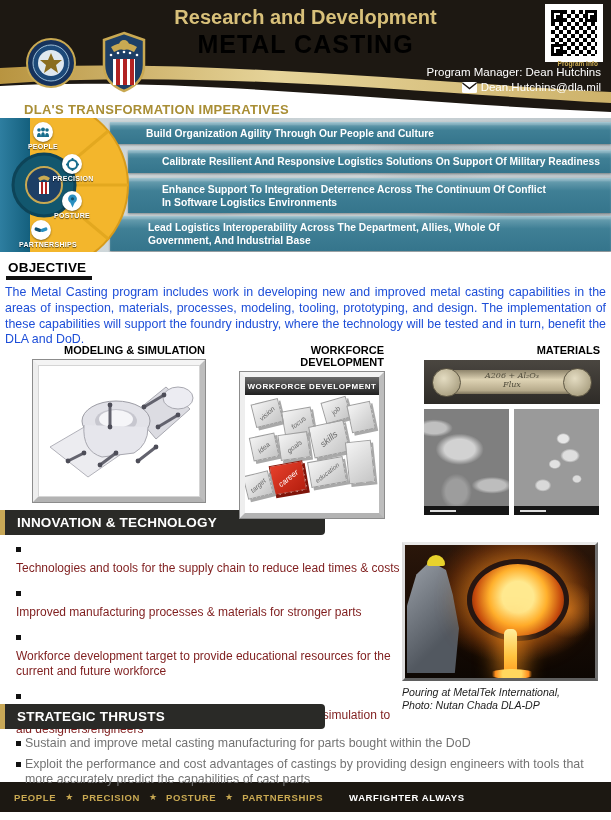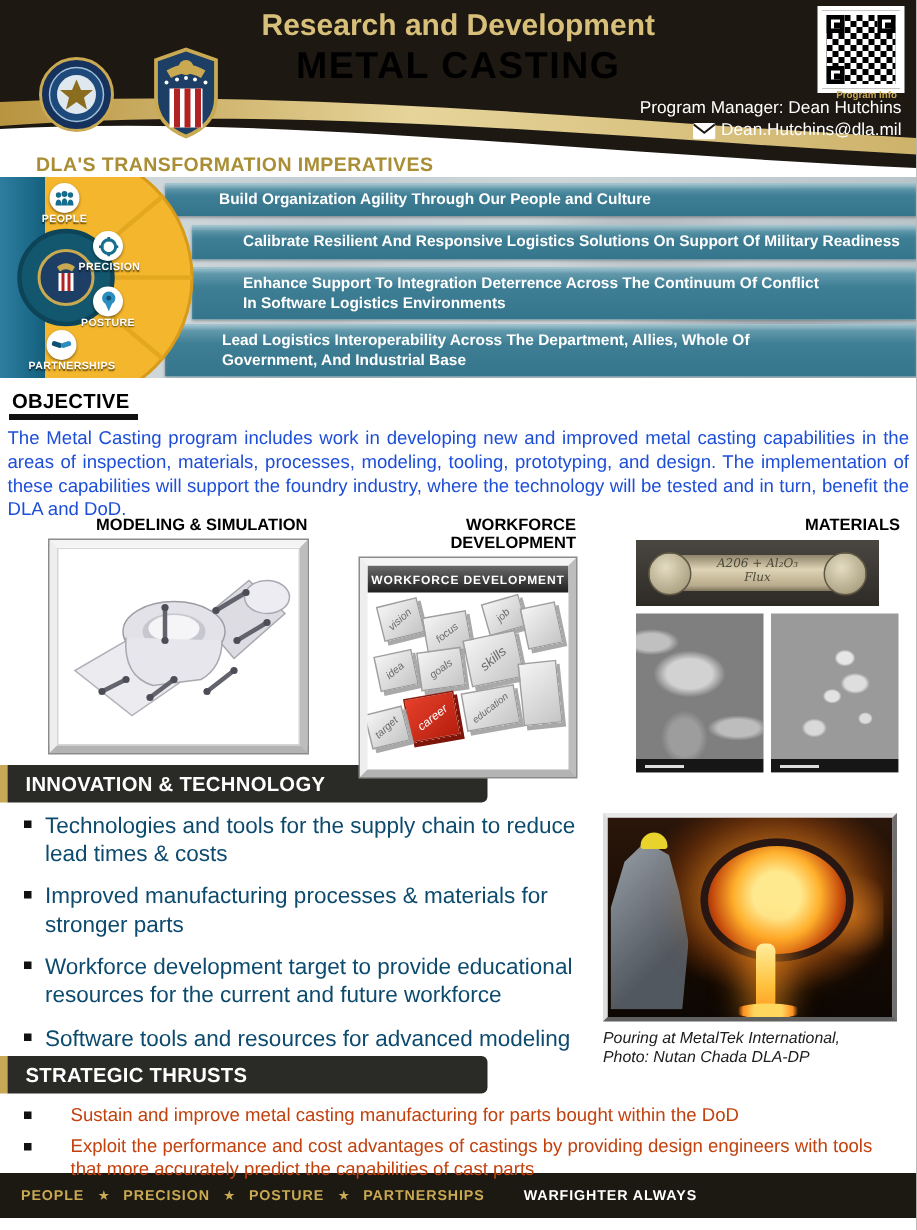--- a/index.html
+++ b/index.html
@@ -63,21 +63,21 @@
      outline:1px solid #8c8c8c;box-shadow:inset 0 0 0 1px #d5d5d5;}
   .wfpanel{width:134px;height:136px;background:#fff;border:5px solid;border-color:#f4f4f4 #bdbdbd #b3b3b3 #eeeeee;
      outline:1px solid #8c8c8c;position:relative;overflow:hidden;}
   .wfband{height:18px;background:linear-gradient(#6a6a6a,#1f1f1f);display:flex;align-items:center;justify-content:center;
      color:#fff;font-size:8px;font-weight:800;letter-spacing:.6px;}
   .cube{position:absolute;display:flex;align-items:center;justify-content:center;
      background:linear-gradient(145deg,#f4f4f4,#c6c6c6);border:1px solid #9f9f9f;
      color:#6b6b6b;font-size:7px;font-style:italic;box-shadow:2px 3px 0 #a9a9a9;}
   .cube span{transform:rotate(-28deg);}
   .cube.red{background:linear-gradient(145deg,#e6402b,#b51e0e);color:#fff;border-color:#8c170a;box-shadow:2px 3px 0 #7e150a;}
-  .rodpanel{position:relative;width:162px;height:44px;background:linear-gradient(#4a4640,#2e2b27);overflow:hidden;}
+  .rodpanel{position:relative;width:176px;height:44px;background:linear-gradient(#4a4640,#2e2b27);overflow:hidden;}
   .rod{position:absolute;left:16px;right:16px;top:10px;height:24px;border-radius:12px;
      background:linear-gradient(#8f856c,#ded3b4 40%,#b7ab8c 85%,#7e745c);}
   .rodcap{position:absolute;top:8px;width:27px;height:27px;border-radius:50%;
      background:radial-gradient(circle at 40% 35%,#e4dcc2,#b0a688 70%,#8a8064);border:1px solid #5e5744;}
   .rcl{left:8px;} .rcr{right:8px;}
   .rodlabel{position:absolute;left:0;right:0;top:11px;text-align:center;color:#4e4a3a;
      font-family:"DejaVu Serif",serif;font-style:italic;font-size:8px;line-height:1.15;z-index:2;}
   .semrow{display:flex;gap:5px;margin-top:5px;}
   .sem{position:relative;width:85px;height:106px;overflow:hidden;}
   .sem1{background:#7f7f7f;
@@ -97,21 +97,21 @@
   
   .secbar{display:flex;align-items:stretch;height:25px;width:325px;}
   .gold-edge{width:5px;background:#c8a857;}
   .barbody{flex:1;background:#2a2a27;border-radius:0 4px 4px 0;display:flex;align-items:center;
      color:#fff;font-size:13.5px;font-weight:800;letter-spacing:.2px;padding-left:12px;}
 
   
   .innovation{height:194px;padding-top:2px;box-sizing:border-box;}
   .inno-row{display:flex;margin-top:7px;}
   ul.blist{list-style:none;margin:0;padding:0 0 0 16px;width:385px;}
-  ul.blist li{display:flex;gap:9px;margin-bottom:10px;font-size:15px;line-height:1.24;color:#0c4a6e;}
+  ul.blist li{display:flex;gap:9px;margin-bottom:10px;font-size:12px;line-height:1.24;color:#7f1d1d;flex-direction:column;}
   .sq{flex:0 0 auto;width:5px;height:5px;background:#111;margin-top:5px;}
   .photo-wrap{margin-left:auto;margin-right:13px;width:196px;}
   .photo{position:relative;width:190px;height:133px;border:3px solid;border-color:#e9e9e9 #6f6f6f #5f5f5f #dddddd;
      background:
        radial-gradient(120px 90px at 58% 38%,rgba(255,170,40,.55),rgba(150,60,8,.35) 55%,transparent 75%),
        linear-gradient(#2a160a,#160b04 60%,#0d0703);overflow:hidden;}
   .worker{position:absolute;left:2px;top:16px;width:52px;height:112px;
      background:linear-gradient(135deg,#9aa0a8,#525860 70%);
      clip-path:polygon(45% 0,75% 8%,88% 30%,100% 60%,92% 100%,0 100%,0 40%,18% 12%);}
   .hat{position:absolute;left:22px;top:10px;width:18px;height:11px;border-radius:9px 9px 2px 2px;background:#e8d22c;}
@@ -122,21 +122,21 @@
      background:linear-gradient(#ffee9c,#ffc23e 60%,#ff9c22);box-shadow:0 0 20px 9px rgba(255,150,30,.55);}
   .splash{position:absolute;left:84px;top:124px;width:46px;height:10px;border-radius:50%;
      background:radial-gradient(circle,#ffd75e 0 40%,#ff8e1e 70%,transparent 85%);}
   .glow2{position:absolute;right:6px;top:30px;width:40px;height:70px;
      background:radial-gradient(circle,rgba(255,150,40,.5),transparent 70%);}
   .caption{margin-top:5px;font-size:10.6px;font-style:italic;color:#1c1c1c;line-height:1.25;}
 
   
   .strategic{height:80px;padding-top:2px;box-sizing:border-box;}
   ul.slist{list-style:none;margin:7px 0 0 0;padding:0 0 0 16px;}
-  ul.slist li{display:flex;gap:26px;margin-bottom:5px;font-size:12.4px;line-height:1.25;color:#c2410c;width:582px;}
+  ul.slist li{display:flex;gap:4px;margin-bottom:5px;font-size:12.4px;line-height:1.25;color:#737373;width:582px;}
 
   
   .footer{height:30px;background:#1c1812;display:flex;align-items:center;padding-left:14px;box-sizing:border-box;}
   .fitem{color:#c9a952;font-size:9.5px;font-weight:800;letter-spacing:.6px;}
   .fstar{color:#c9a952;font-size:9px;margin:0 9px;}
   .ftag{color:#fff;font-size:9.5px;font-weight:800;letter-spacing:.6px;margin-left:26px;}
 </style>
 </head>
 <body>
 

